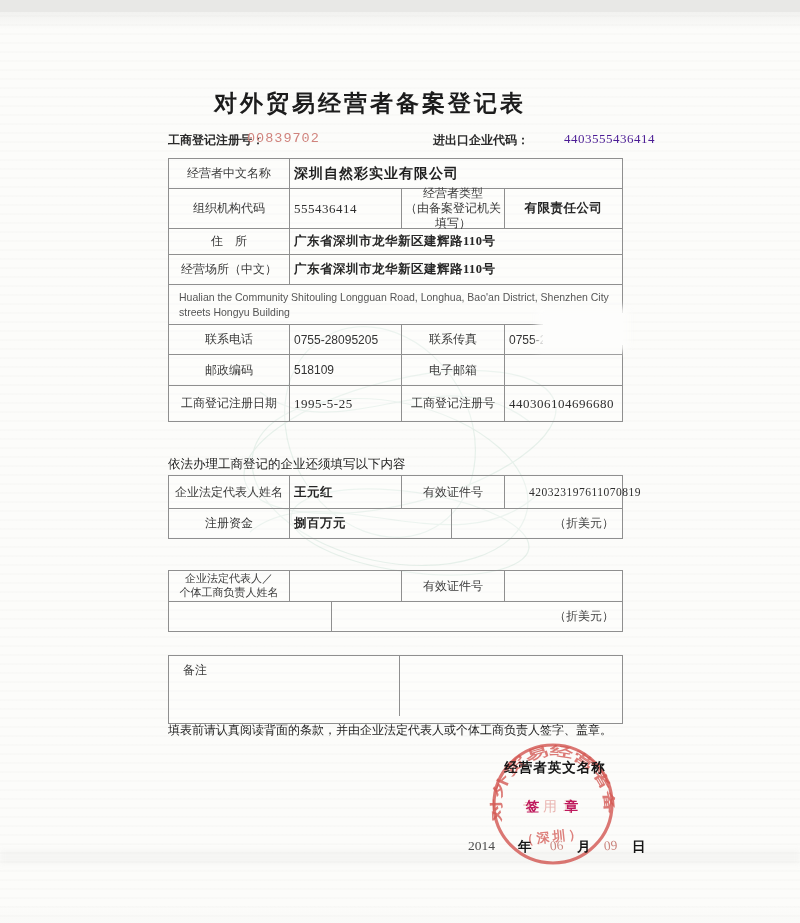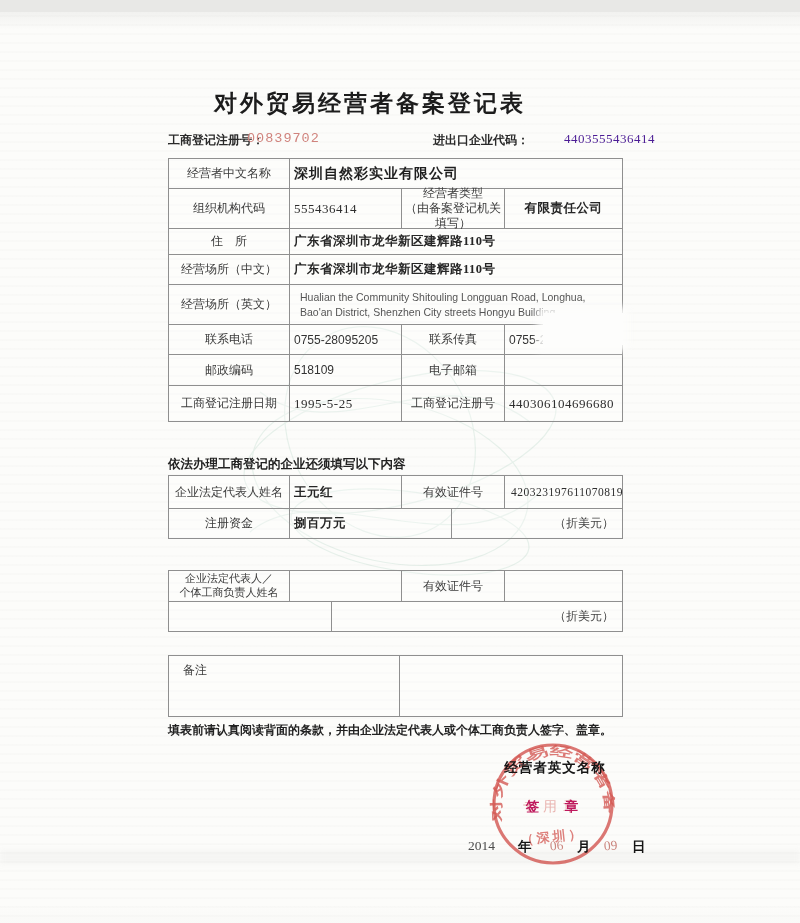--- a/index.html
+++ b/index.html
@@ -40,21 +40,21 @@
   .c2{width:112px;flex:none;}
   .c3{width:103px;flex:none;}
   .cf{flex:1;}
   .cnval{font-family:"Liberation Serif",serif;font-weight:bold;font-size:14px;letter-spacing:1px;color:#1f1f1f;}
   .serifval{font-family:"Liberation Serif",serif;font-weight:bold;font-size:12.5px;color:#262626;letter-spacing:0.5px;}
   .numserif{font-family:"Liberation Serif",serif;font-size:13px;color:#2e2e2e;letter-spacing:0.5px;}
   .enval{font-size:11.5px;color:#555;}
   .ensmall{font-size:10.5px;color:#555;line-height:1.4;padding:3px 6px 3px 10px;}
   .two{flex-direction:column;justify-content:center;line-height:1.25;}
   .sub{font-size:12px;}
-  .note{position:absolute;left:168px;font-size:12.5px;font-weight:bold;color:#222;}
+  .note{position:absolute;left:168px;font-size:12.5px;font-weight:normal;color:#222;}
   .usd{justify-content:flex-end;padding-right:8px;font-size:12px;color:#444;}
   .remarklab{align-items:flex-start;padding:6px 0 0 14px;font-size:12px;color:#3b3b3b;}
   .authority{position:absolute;left:492px;top:747px;width:126px;text-align:center;
     font-size:13.5px;font-weight:bold;color:#161616;letter-spacing:1px;z-index:3;}
   .sign{position:absolute;left:492px;top:786px;width:126px;text-align:center;
     font-size:13.5px;font-weight:bold;color:#be185d;letter-spacing:6px;z-index:3;}
   .dateline{position:absolute;left:462px;top:826px;width:200px;font-size:13.5px;z-index:3;}
   .dt{position:absolute;top:0;}
   .dyear{left:0;font-family:"Liberation Serif",serif;color:#4c4c4c;}
   .dunit{font-weight:bold;color:#141414;}
@@ -107,21 +107,20 @@
     </div>
     <div class="row" style="height:26px">
       <div class="cell lab c1">住　所</div>
       <div class="cell val cf serifval">广东省深圳市龙华新区建辉路110号</div>
     </div>
     <div class="row" style="height:30px">
       <div class="cell lab c1">经营场所（中文）</div>
       <div class="cell val cf serifval">广东省深圳市龙华新区建辉路110号</div>
     </div>
     <div class="row" style="height:40px">
-      <div class="cell lab c1">经营场所（英文）</div>
       <div class="cell cf ensmall">Hualian the Community Shitouling Longguan Road, Longhua, Bao'an District, Shenzhen City streets Hongyu Building</div>
     </div>
     <div class="row" style="height:30px">
       <div class="cell lab c1">联系电话</div>
       <div class="cell val c2">0755-28095205</div>
       <div class="cell lab c3">联系传真</div>
       <div class="cell val cf">0755-28095231</div>
     </div>
     <div class="row" style="height:31px">
       <div class="cell lab c1">邮政编码</div>
@@ -137,21 +136,21 @@
     </div>
   </div>
 
   <div class="note" style="top:444px">依法办理工商登记的企业还须填写以下内容</div>
 
   <div class="tbl" style="top:463px">
     <div class="row" style="height:32px">
       <div class="cell lab c1">企业法定代表人姓名</div>
       <div class="cell val c2 serifval">王元红</div>
       <div class="cell lab c3">有效证件号</div>
-      <div class="cell val cf numserif" style="padding-left:6px;font-size:11.5px">420323197611070819</div>
+      <div class="cell val cf numserif" style="padding-left:24px;font-size:11.5px">420323197611070819</div>
     </div>
     <div class="row" style="height:30px">
       <div class="cell lab c1">注册资金</div>
       <div class="cell val serifval" style="width:162px;flex:none">捌百万元</div>
       <div class="cell usd cf">（折美元）</div>
     </div>
   </div>
 
 
   <div class="tbl" style="top:558px">
@@ -163,21 +162,21 @@
       <div class="cell val c2"></div>
       <div class="cell lab c3">有效证件号</div>
       <div class="cell val cf"></div>
     </div>
     <div class="row" style="height:30px">
       <div class="cell val" style="width:162px;flex:none"></div>
       <div class="cell usd cf">（折美元）</div>
     </div>
   </div>
 
-  <div class="tbl" style="top:643px;height:62px">
+  <div class="tbl" style="top:643px;height:69px">
     <div class="row" style="height:60px">
       <div class="cell remarklab" style="width:230px;flex:none">备注</div>
       <div class="cell cf"></div>
     </div>
   </div>
 
   <div class="note" style="top:710px;font-size:12px">填表前请认真阅读背面的条款，并由企业法定代表人或个体工商负责人签字、盖章。</div>
 
   <div class="authority">经营者英文名称</div>
   <div class="sign">签　章</div>

